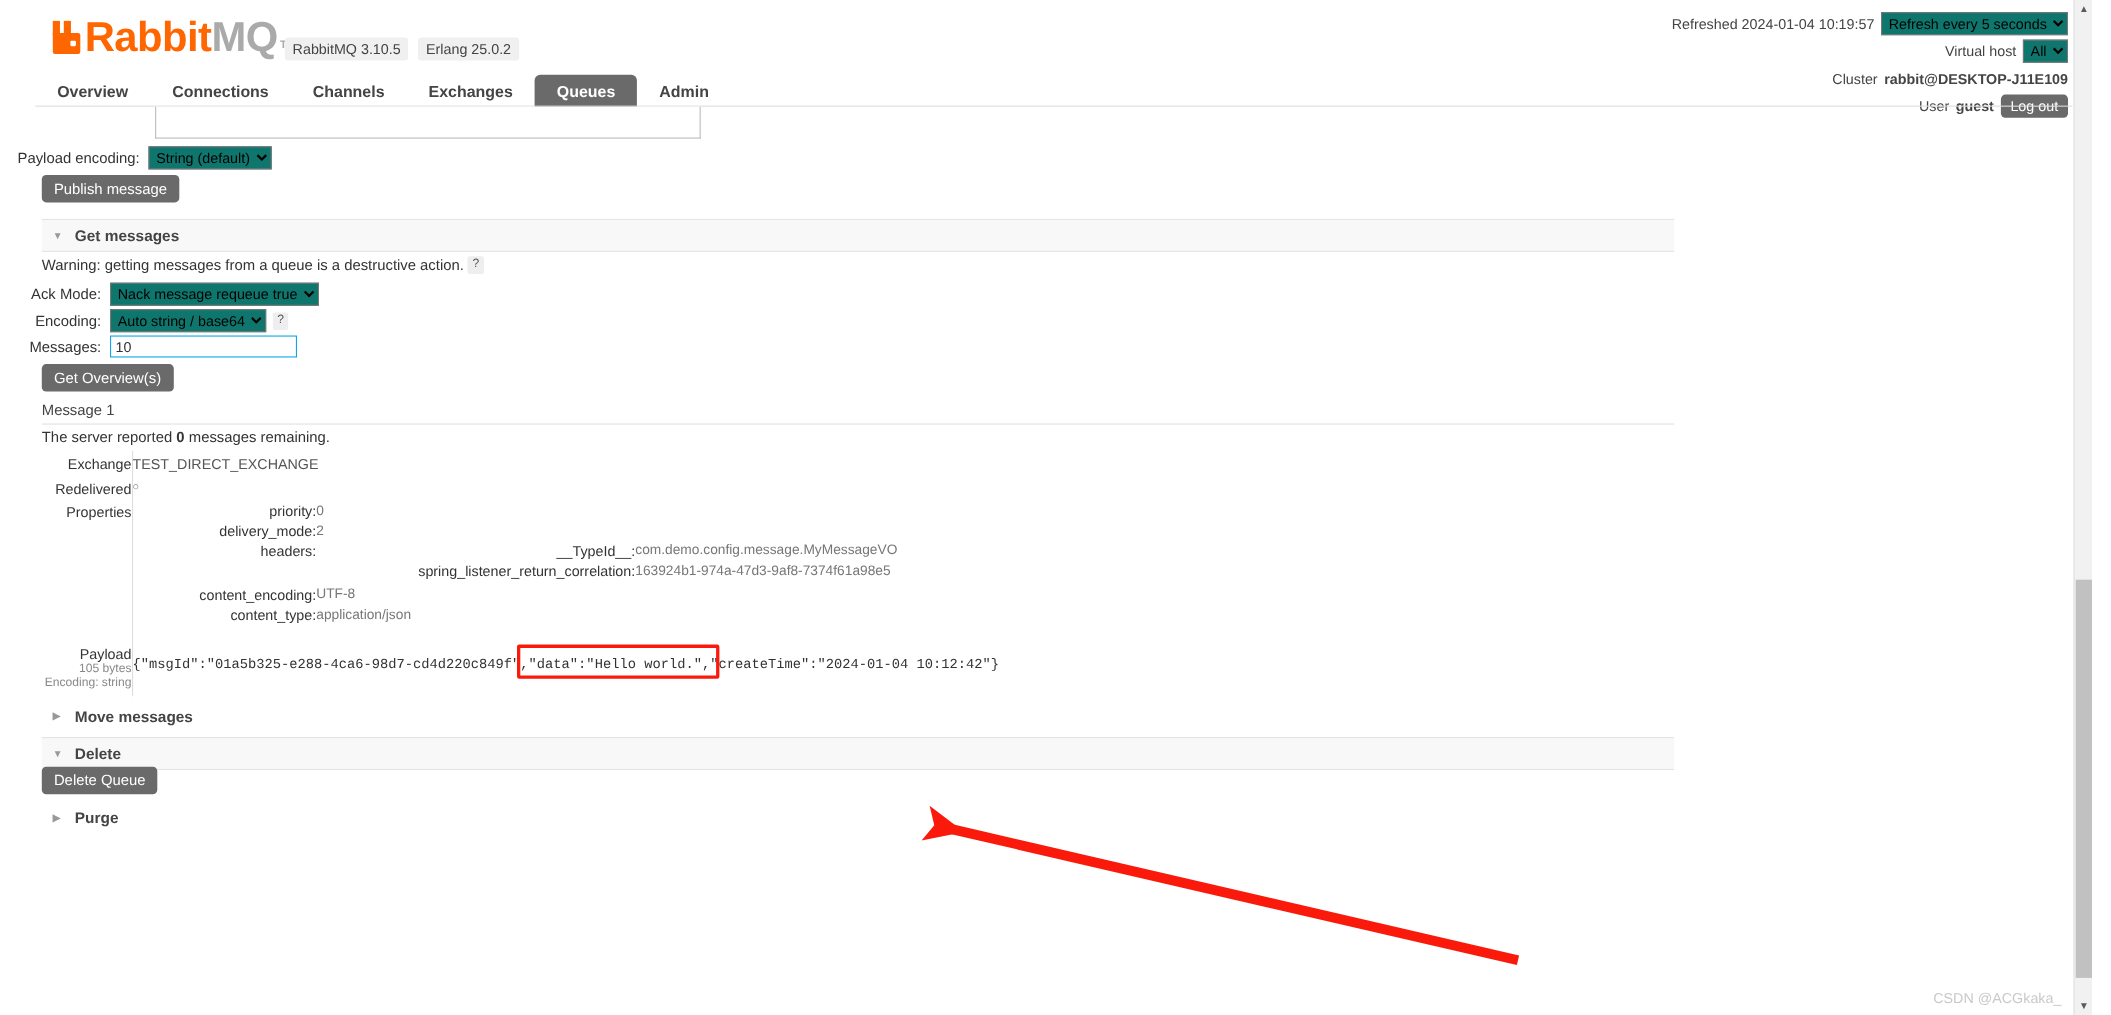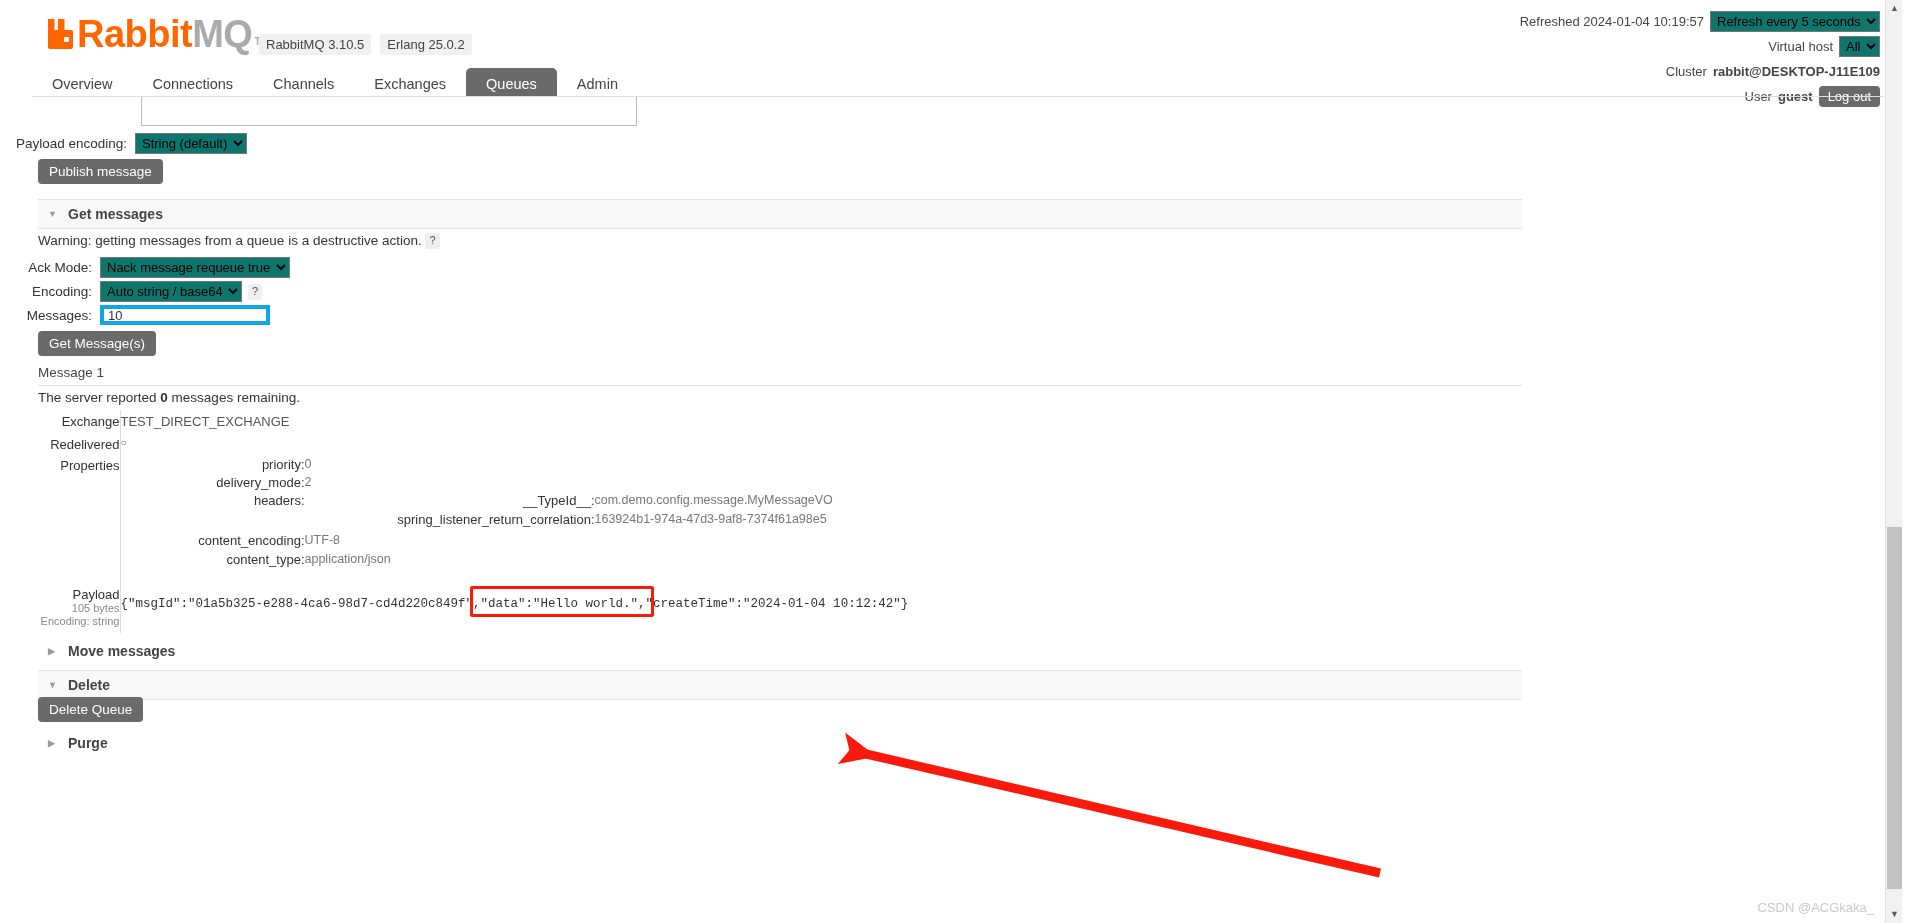--- a/index.html
+++ b/index.html
@@ -110,21 +110,21 @@
 
   
   #nav {
     position: absolute;
     left: 32px; top: 68px;
     display: flex;
     align-items: flex-end;
   }
   .tab {
     font-size: 14.5px;
-    font-weight: normal;
+    font-weight: bold;
     color: #444;
     padding: 8px 20px 7px 20px;
     cursor: pointer;
     border-radius: 5px 5px 0 0;
     white-space: nowrap;
   }
   .tab.active {
     background: #6a6a6a;
     color: #fff;
   }
@@ -161,21 +161,21 @@
   .form-label {
     text-align: right;
     color: #333;
     font-size: 13.5px;
     padding-right: 8px;
   }
 
   input.txt {
     font-family: "Liberation Sans", sans-serif;
     font-size: 13px;
-    border: 4px solid #0ea5e9;
+    border: 1px solid #0ea5e9;
     padding: 2px 4px;
     height: 20px;
     color: #333;
   }
 
   .help-q {
     display: inline-block;
     background: #eee;
     color: #555;
     font-size: 11px;
@@ -423,21 +423,21 @@
         <option>Auto string / base64</option>
       </select>
       <span class="help-q" style="margin-left:6px;">?</span>
     </div>
 
     <div class="form-row" style="position:absolute; left:0; top:208px;">
       <div class="form-label" style="width:100px;">Messages:</div>
       <input class="txt" style="width: 170px;" value="10">
     </div>
 
-    <button class="btn-dark" style="position:absolute; left:38px; top:234px; padding:5px 11px; font-size:13.5px;">Get Message(s)</button>
+    <button class="btn-dark" style="position:absolute; left:38px; top:234px; padding:5px 11px; font-size:13.5px;">Get Overview(s)</button>
 
     <div class="msg-label" style="position:absolute; left:38px; top:268px;">Message 1</div>
     <div class="hr-line" style="position:absolute; left:38px; top:288px; width:1484px;"></div>
 
     <div class="warn-text" style="position:absolute; left:38px; top:293px;">
       <span>The server reported</span>
       <b>0</b>
       <span>messages remaining.</span>
     </div>
 
@@ -450,21 +450,21 @@
       <tr>
         <td class="m-key" style="padding-top:4px;">Redelivered</td>
         <td class="m-val" style="padding-top:4px; padding-bottom:4px; font-size:10px; color:#666;">○</td>
       </tr>
       <tr>
         <td class="m-key" style="padding-top:6px; vertical-align:top;">Properties</td>
         <td class="m-val" style="padding-top:2px; padding-bottom:6px;">
           <table style="border-collapse:collapse;">
             <tbody>
                   <tr>
-              <td class="prop-key" style="width:184px; padding-top:3px;">priority:</td>
+              <td class="prop-key" style="width:167px; padding-top:3px;">priority:</td>
               <td class="prop-val" style="padding-top:3px;">0</td>
               <td></td>
             </tr>
             <tr>
               <td class="prop-key" style="padding-top:3px;">delivery_mode:</td>
               <td class="prop-val" style="padding-top:3px;">2</td>
               <td></td>
             </tr>
             <tr>
               <td class="prop-key" style="padding-top:3px; vertical-align:top;">headers:</td>

